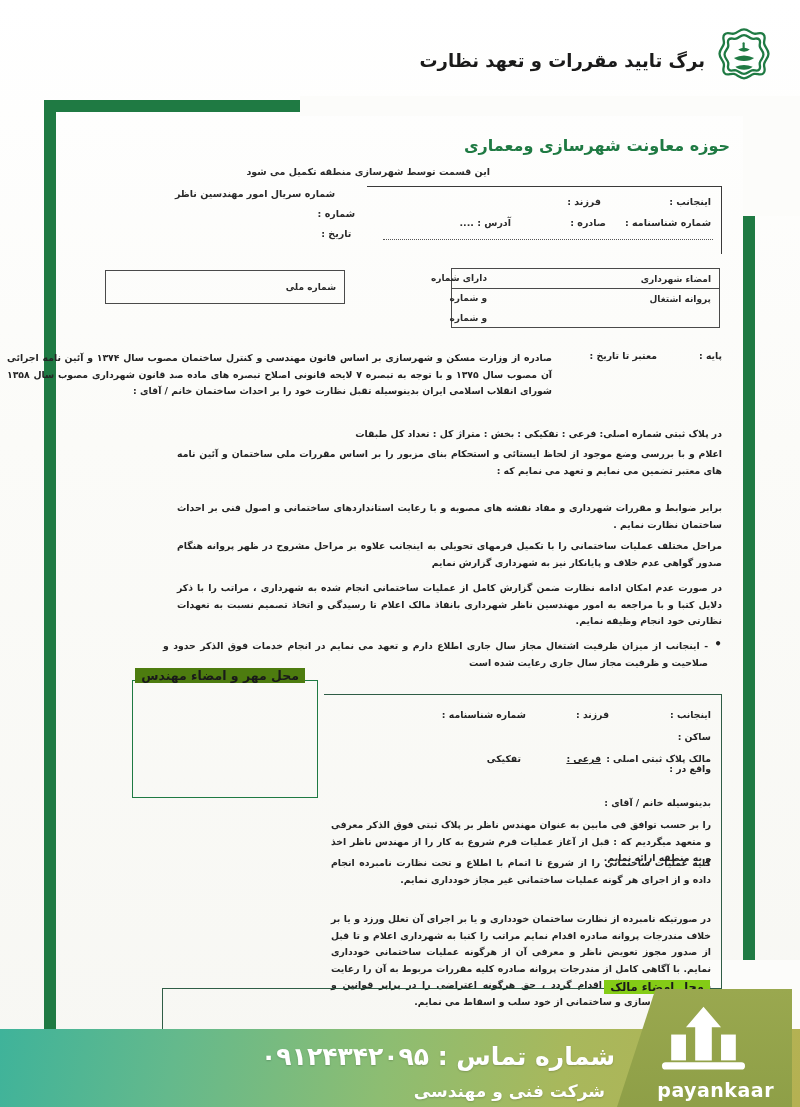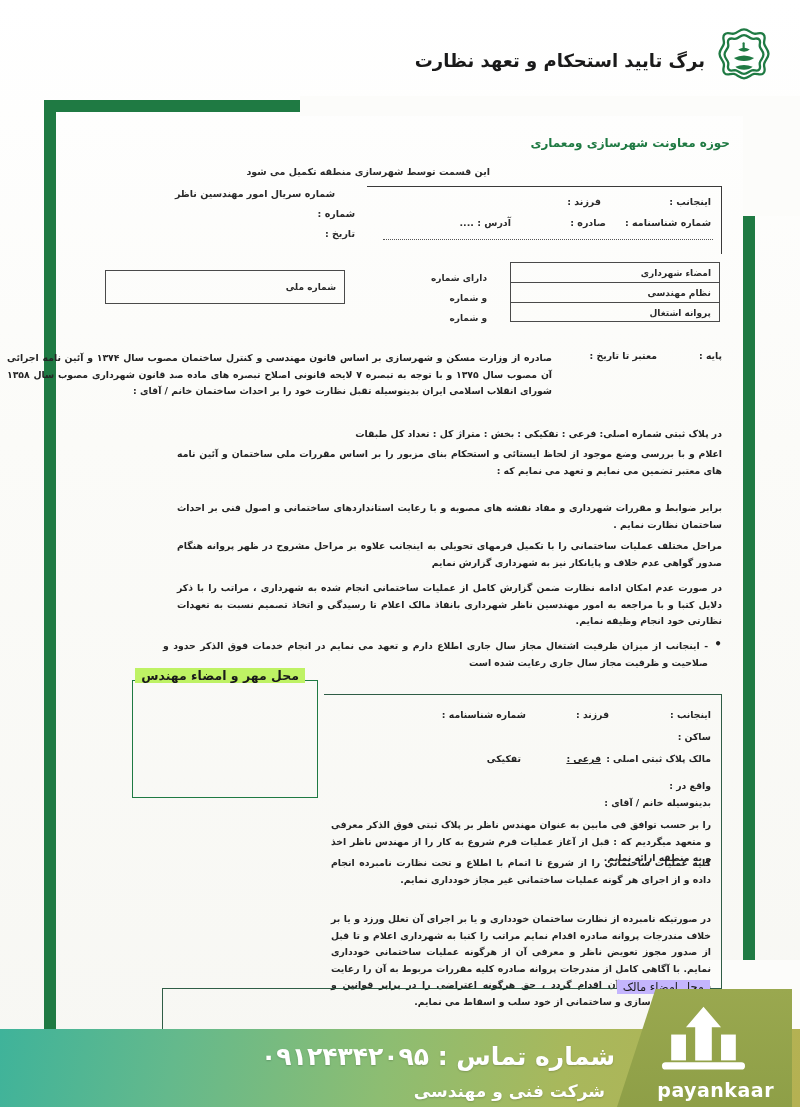--- a/index.html
+++ b/index.html
@@ -37,21 +37,21 @@
   .frame-mask-top{position:absolute;left:300px;top:96px;width:470px;height:20px;background:#fcfcfa;}
   .frame-mask-right{position:absolute;left:743px;top:96px;width:60px;height:120px;background:#fcfcfa;}
   .frame-mask-bottomright{position:absolute;left:700px;top:960px;width:100px;height:120px;background:#fcfcfa;}
 
   
   .content{position:absolute;left:70px;top:108px;width:660px;height:930px;
     font-size:10px;color:#232323;}
 
   .dept-title{
     position:absolute;top:28px;right:0px;
-    font-size:12px;font-weight:bold;color:#1f7a43;white-space:nowrap;
+    font-size:16px;font-weight:bold;color:#1f7a43;white-space:nowrap;
   }
   .fill-note{
     position:absolute;top:58px;right:240px;
     font-size:9.5px;font-weight:bold;color:#2b2b2b;white-space:nowrap;
   }
 
   
   .ident-box{
     position:absolute;top:78px;right:8px;width:355px;height:68px;
     border-top:1.6px solid #3a3a3a;border-right:1.6px solid #3a3a3a;
@@ -60,31 +60,31 @@
   .ident-box .row{position:absolute;white-space:nowrap;font-size:9.5px;font-weight:bold;color:#2b2b2b;}
   .ident-r1a{top:9px;right:10px;}
   .ident-r1b{top:9px;right:120px;}
   .ident-r2a{top:30px;right:10px;}
   .ident-r2b{top:30px;right:115px;}
   .ident-r2c{top:30px;right:210px;}
   .dotline{position:absolute;top:52px;right:8px;width:330px;
     border-top:1.4px dotted #555;}
 
   
-  .numdate{position:absolute;top:100px;right:375px;font-size:9.5px;font-weight:bold;color:#2b2b2b;}
+  .numdate{position:absolute;top:100px;right:375px;font-size:9.5px;font-weight:bold;color:#2b2b2b;text-align:center;}
   .numdate div{margin-bottom:9px;white-space:nowrap;}
 
   .serial-label{
     position:absolute;top:80px;right:395px;
     font-size:9.5px;font-weight:bold;color:#2b2b2b;white-space:nowrap;
   }
 
   
   .sig-table{
-    position:absolute;top:154px;right:10px;width:210px;height:60px;
+    position:absolute;top:160px;right:10px;width:269px;height:60px;
     border:1.4px solid #4a4a4a;box-sizing:border-box;
   }
   .sig-table .tr{
     height:20px;border-bottom:1.2px solid #4a4a4a;box-sizing:border-box;
     display:flex;align-items:center;justify-content:flex-start;
     padding-right:8px;font-size:9px;font-weight:bold;color:#2b2b2b;
   }
   .sig-table .tr:last-child{border-bottom:none;}
   .sig-table-labels{
     position:absolute;top:160px;right:243px;font-size:9px;font-weight:bold;color:#2b2b2b;
@@ -124,57 +124,57 @@
     font-size:9.3px;font-weight:bold;color:#242424;
   }
 
   
   .eng-seal{
     position:absolute;top:572px;right:412px;width:186px;height:118px;
     border:1.6px solid #1f7a43;box-sizing:border-box;
   }
   .eng-seal-title{
     position:absolute;top:560px;right:425px;
-    background:#bef264;padding:0 6px;
+    background:#4d7c0f;padding:0 6px;
     font-size:12.5px;font-weight:bold;color:#1a1a1a;white-space:nowrap;
   }
 
   
   .owner-box{
     position:absolute;top:586px;right:8px;width:398px;height:330px;
     border-top:1.6px solid #2f5d46;border-right:1.6px solid #2f5d46;
     box-sizing:border-box;
   }
   .ofield{position:absolute;font-size:9.3px;font-weight:bold;color:#242424;white-space:nowrap;}
   .of1{top:14px;right:10px;}
   .of2{top:14px;right:112px;}
   .of3{top:14px;right:195px;}
   .of4{top:36px;right:10px;}
   .of5{top:58px;right:10px;}
   .of6{top:58px;right:120px;text-decoration:underline;}
   .of7{top:58px;right:200px;}
-  .of8{top:85px;right:10px;margin-left:12px;}
+  .of8{top:68px;right:10px;margin-left:12px;}
   .of9{top:102px;right:10px;}
 
   .opara{
     position:absolute;right:10px;width:380px;
     font-size:9.3px;line-height:16.5px;font-weight:bold;color:#242424;text-align:justify;
   }
   .op1{top:122px;}
   .op2{top:160px;}
   .op3{top:216px;}
 
   
   .owner-sign{
     position:absolute;top:880px;right:8px;width:560px;height:80px;
     border:1.6px solid #2f5d46;box-sizing:border-box;
   }
   .owner-sign-title{
-    position:absolute;top:872px;right:20px;background:#c4b5fd;padding:0 6px;
-    font-size:11.5px;font-weight:normal;color:#1a1a1a;white-space:nowrap;margin-left:47px;
+    position:absolute;top:872px;right:20px;background:#84cc16;padding:0 6px;
+    font-size:11.5px;font-weight:bold;color:#1a1a1a;white-space:nowrap;margin-left:47px;
   }
   .cert-text{
     position:absolute;top:944px;right:160px;
     font-size:9px;font-weight:bold;color:#4a4a4a;white-space:nowrap;
   }
 
   
   .footer{
     position:absolute;left:0;bottom:0;width:800px;height:78px;
     background:linear-gradient(100deg,#3fb39a 0%,#64b98c 22%,#8dbd72 48%,#a8b85c 70%,#b5b152 100%);
@@ -202,21 +202,21 @@
   }
   .bldg{position:absolute;right:44px;bottom:30px;width:105px;height:72px;}
 </style>
 </head>
 <body>
 
 <div class="page">
   <div class="paper-tint"></div>
 
   <div class="header">
-    <div class="doc-title">برگ تایید استحکام و تعهد نظارت</div>
+    <div class="doc-title">برگ تایید مقررات و تعهد نظارت</div>
     <div class="logo">
       <svg viewBox="0 0 100 100" width="72" height="72">
         <g fill="none" stroke="#1f7a43" stroke-width="3.2">
           <path d="M50 6 c6 0 9 5 14 6 c5 1 9 -3 13 1 c4 4 0 8 1 13 c1 5 6 8 6 14 c0 6 -5 9 -6 14 c-1 5 3 9 -1 13 c-4 4 -8 0 -13 1 c-5 1 -8 6 -14 6 c-6 0 -9 -5 -14 -6 c-5 -1 -9 3 -13 -1 c-4 -4 0 -8 -1 -13 c-1 -5 -6 -8 -6 -14 c0 -6 5 -9 6 -14 c1 -5 -3 -9 1 -13 c4 -4 8 0 13 -1 c5 -1 8 -6 14 -6 z"></path>
           <path d="M50 14 c5 0 7 4 11 5 c4 1 7 -2 10 1 c3 3 0 6 1 10 c1 4 5 6 5 11 c0 5 -4 7 -5 11 c-1 4 2 7 -1 10 c-3 3 -6 0 -10 1 c-4 1 -6 5 -11 5 c-5 0 -7 -4 -11 -5 c-4 -1 -7 2 -10 -1 c-3 -3 0 -6 -1 -10 c-1 -4 -5 -6 -5 -11 c0 -5 4 -7 5 -11 c1 -4 -2 -7 1 -10 c3 -3 6 0 10 -1 c4 -1 6 -5 11 -5 z"></path>
         </g>
         <g fill="#1f7a43">
           <path d="M42 34 q8 -5 16 0 q-3 3 -8 3 q-5 0 -8 -3 z"></path>
           <path d="M36 46 q14 -7 28 0 q-5 4 -14 4 q-9 0 -14 -4 z"></path>
           <path d="M38 58 q12 -5 24 0 q-4 4 -12 4 q-8 0 -12 -4 z"></path>
@@ -246,21 +246,20 @@
       <div class="dotline"></div>
     </div>
 
     <div class="numdate">
       <div>شماره :</div>
       <div>تاریخ :</div>
     </div>
 
     <div class="sig-table">
       <div class="tr">امضاء شهرداری</div>
-      <div class="tr">نظام مهندسی</div>
       <div class="tr">پروانه اشتغال</div>
     </div>
     <div class="sig-table-labels">
       <div>دارای شماره</div>
       <div>و شماره</div>
       <div>و شماره</div>
     </div>
 
     <div class="nid-box">
       <span>شماره ملی</span>

